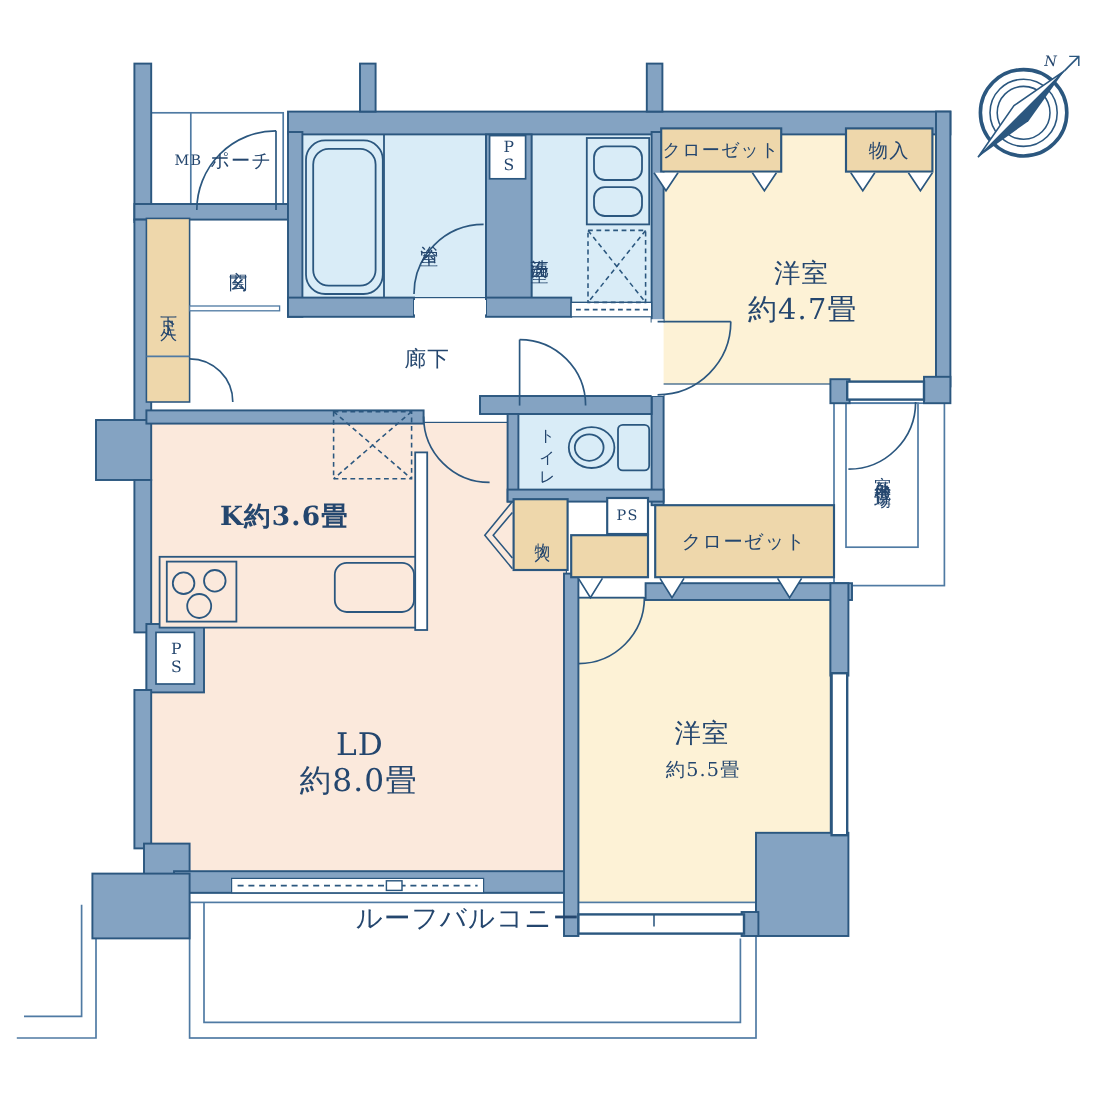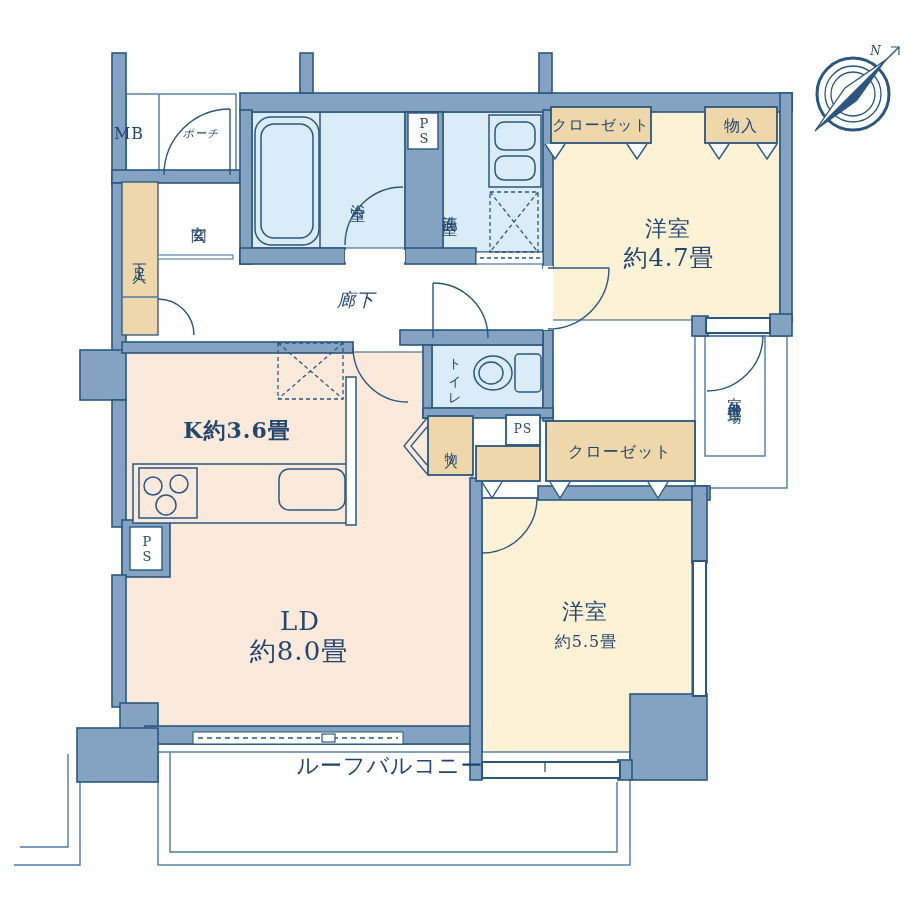--- a/index.html
+++ b/index.html
@@ -189,32 +189,32 @@
     <circle cx="853" cy="94" r="36" fill="none" stroke="var(--c-line)" stroke-width="3"></circle>
     <circle cx="853" cy="94" r="28" fill="none" stroke="var(--c-line)" stroke-width="1.3"></circle>
     <circle cx="853" cy="94" r="22" fill="none" stroke="var(--c-line)" stroke-width="1.3"></circle>
     <polygon points="887,59 857,101 815,131" fill="var(--c-line)"></polygon>
     <polygon points="887,59 845,88 815,131" fill="var(--c-white)" stroke="var(--c-line)" stroke-width="1.3"></polygon>
     <line x1="887" y1="59" x2="899" y2="47" stroke="var(--c-line)" stroke-width="1.4"></line>
     <path d="M 891,47 L 899,47 L 899,55" fill="none" stroke="var(--c-line)" stroke-width="1.2"></path>
   </g>
 </svg>
 
-<div class="lbl" style="left:129px;top:134px;font-size:16px;">MB</div>
-<div class="lbl" style="left:201px;top:134px;font-size:11px;font-style:italic;">ポーチ</div>
+<div class="lbl" style="left:157px;top:134px;font-size:12px;">MB</div>
+<div class="lbl" style="left:201px;top:134px;font-size:16px;">ポーチ</div>
 <div class="lbl v" style="left:198px;top:217px;font-size:15px;">玄関</div>
 <div class="lbl v" style="left:140px;top:257px;font-size:14px;">下足入</div>
 <div class="lbl v" style="left:357px;top:195px;font-size:15px;">浴室</div>
 <div class="lbl v-up" style="left:423px;top:131px;font-size:13px;">PS</div>
 <div class="lbl v" style="left:449px;top:208px;font-size:15px;">洗面室</div>
 <div class="lbl" style="left:601px;top:126px;font-size:15px;">クローゼット</div>
 <div class="lbl" style="left:741px;top:126px;font-size:16px;">物入</div>
 <div class="lbl" style="left:668px;top:229px;font-size:22px;">洋室</div>
 <div class="lbl" style="left:669px;top:259px;font-size:24px;">約4.7畳</div>
-<div class="lbl" style="left:356px;top:300px;font-size:18px;font-style:italic;">廊下</div>
+<div class="lbl" style="left:356px;top:300px;font-size:18px;">廊下</div>
 <div class="lbl v" style="left:454px;top:375px;font-size:13px;">トイレ</div>
 <div class="lbl v" style="left:450px;top:445px;font-size:13px;">物入</div>
 <div class="lbl" style="left:523px;top:430px;font-size:12px;">PS</div>
 <div class="lbl" style="left:620px;top:452px;font-size:16px;">クローゼット</div>
 <div class="lbl v" style="left:735px;top:394px;font-size:14px;">室外機置場</div>
 <div class="lbl" style="left:237px;top:431px;font-size:22px;font-weight:bold;">K約3.6畳</div>
 <div class="lbl v-up" style="left:146px;top:549px;font-size:13px;">PS</div>
 <div class="lbl" style="left:300px;top:622px;font-size:26px;">LD</div>
 <div class="lbl" style="left:299px;top:652px;font-size:26px;">約8.0畳</div>
 <div class="lbl" style="left:585px;top:612px;font-size:22px;">洋室</div>

